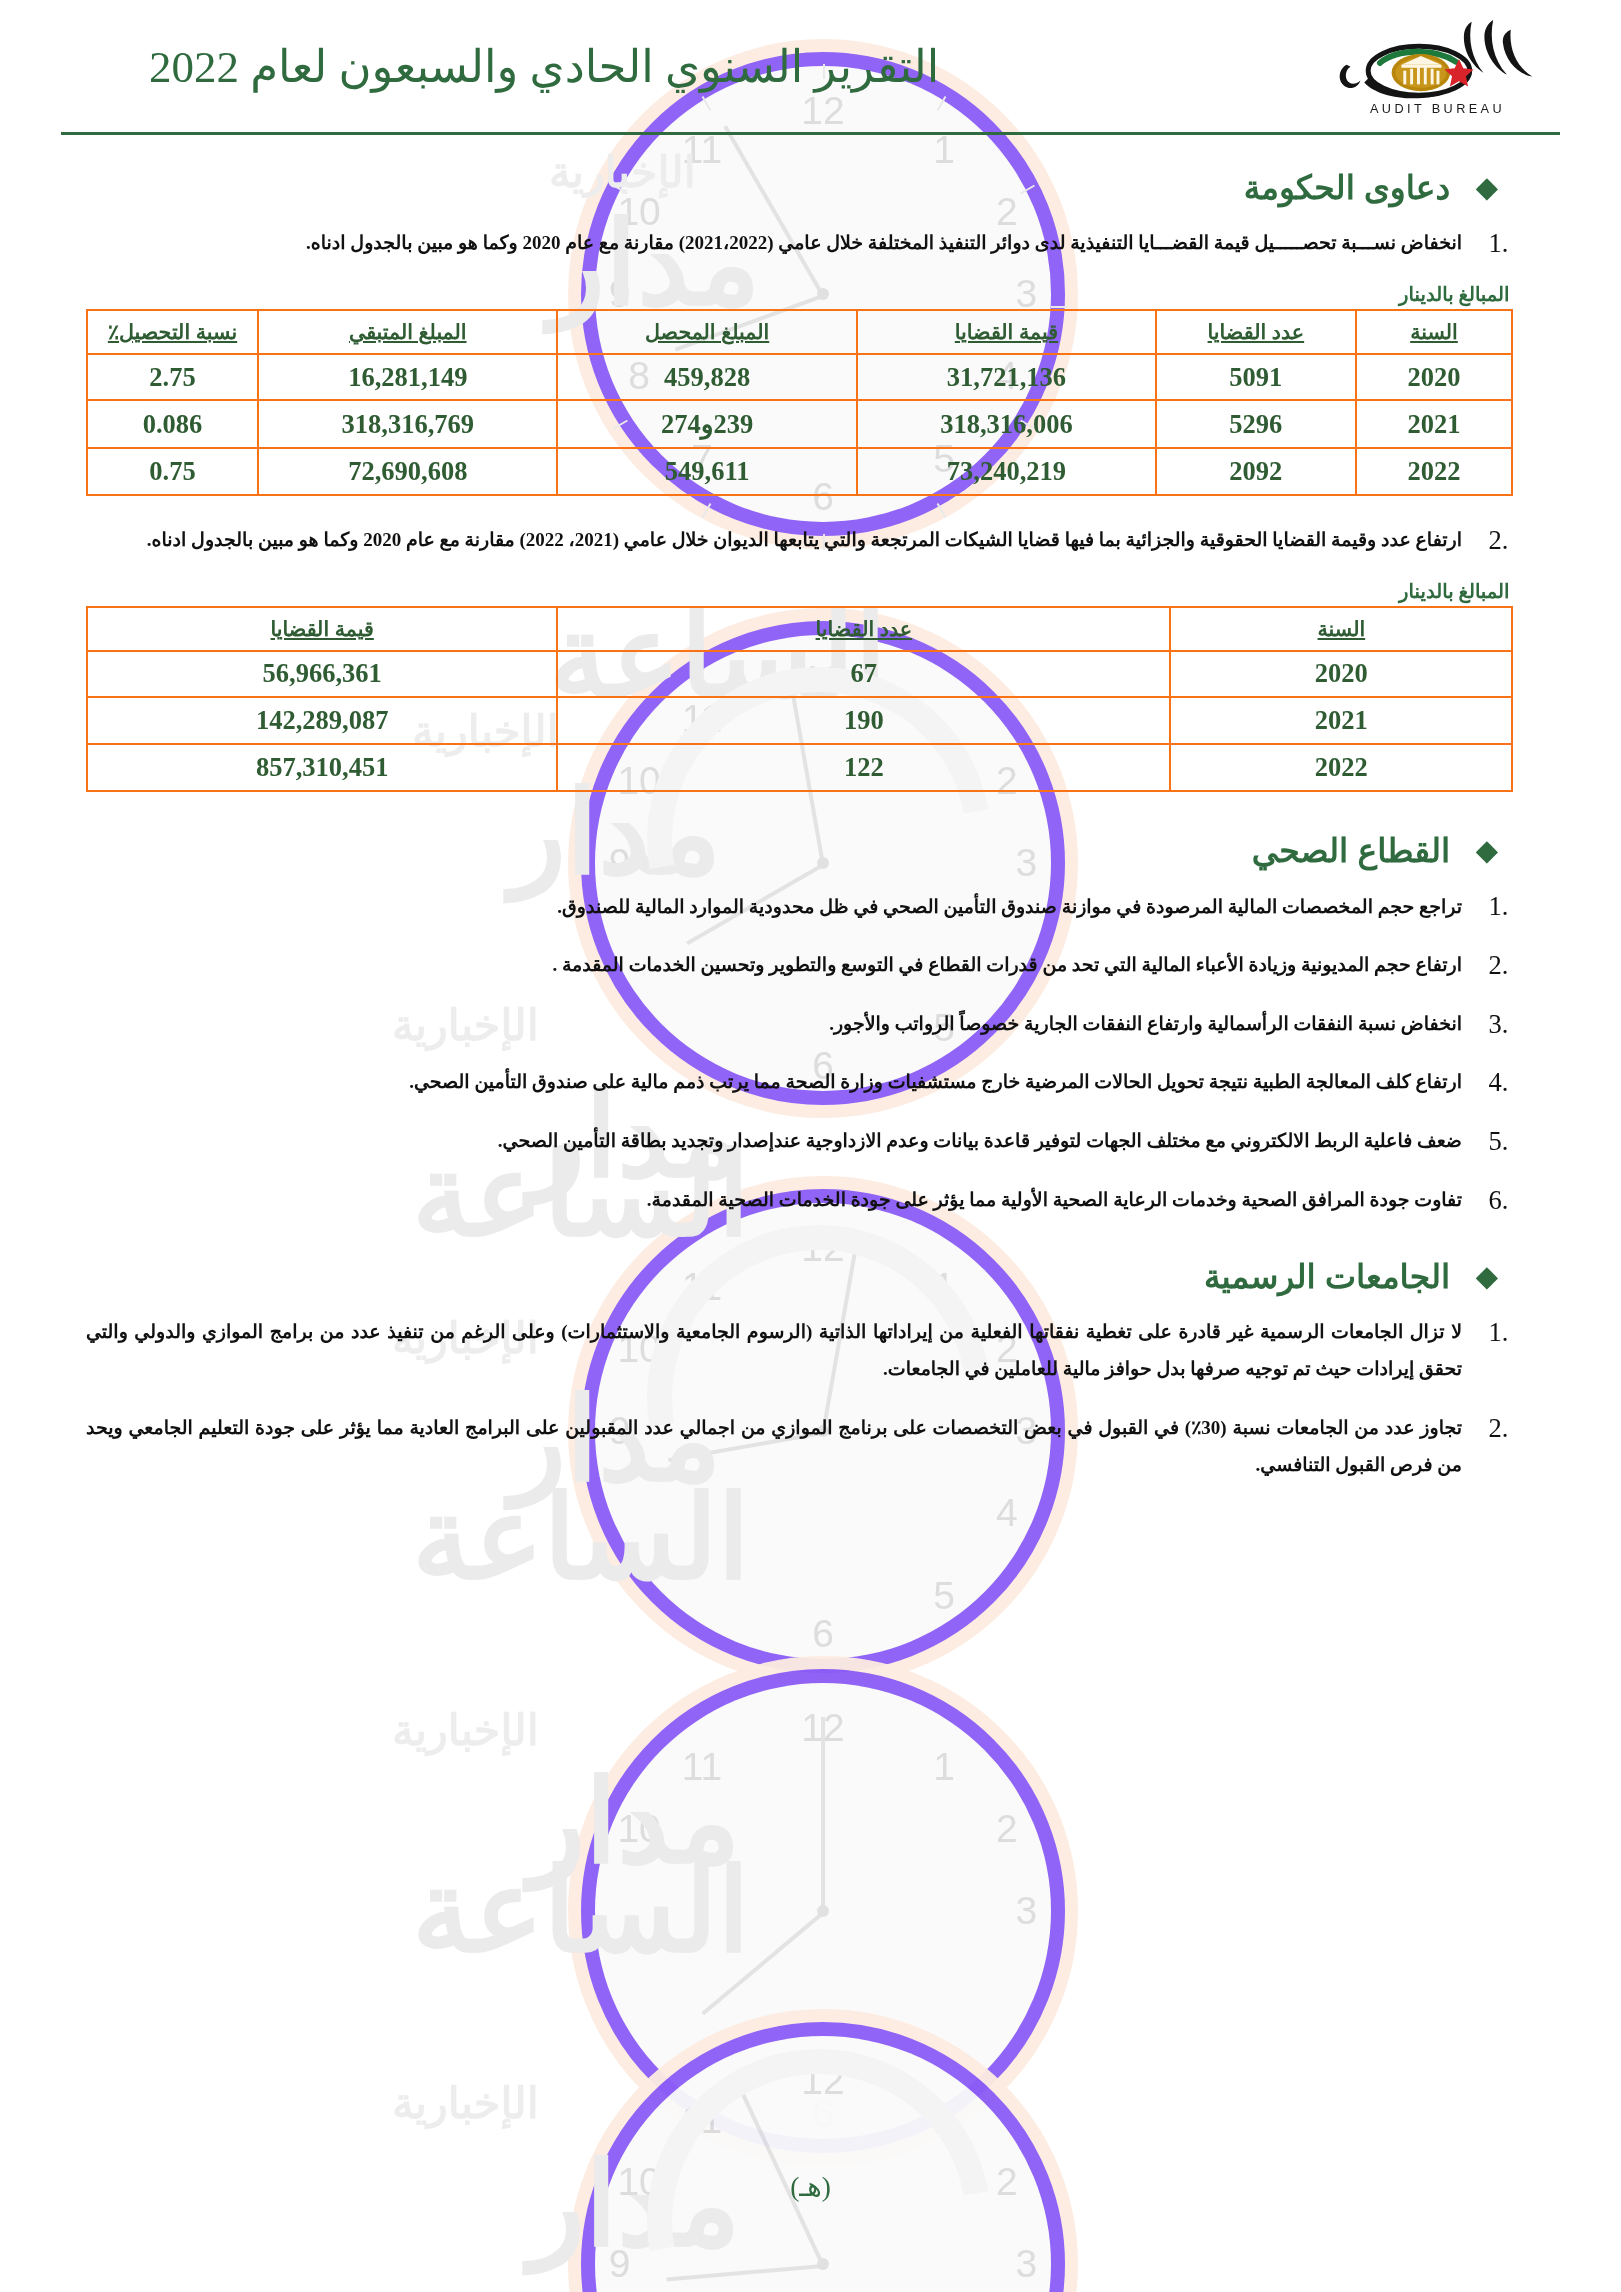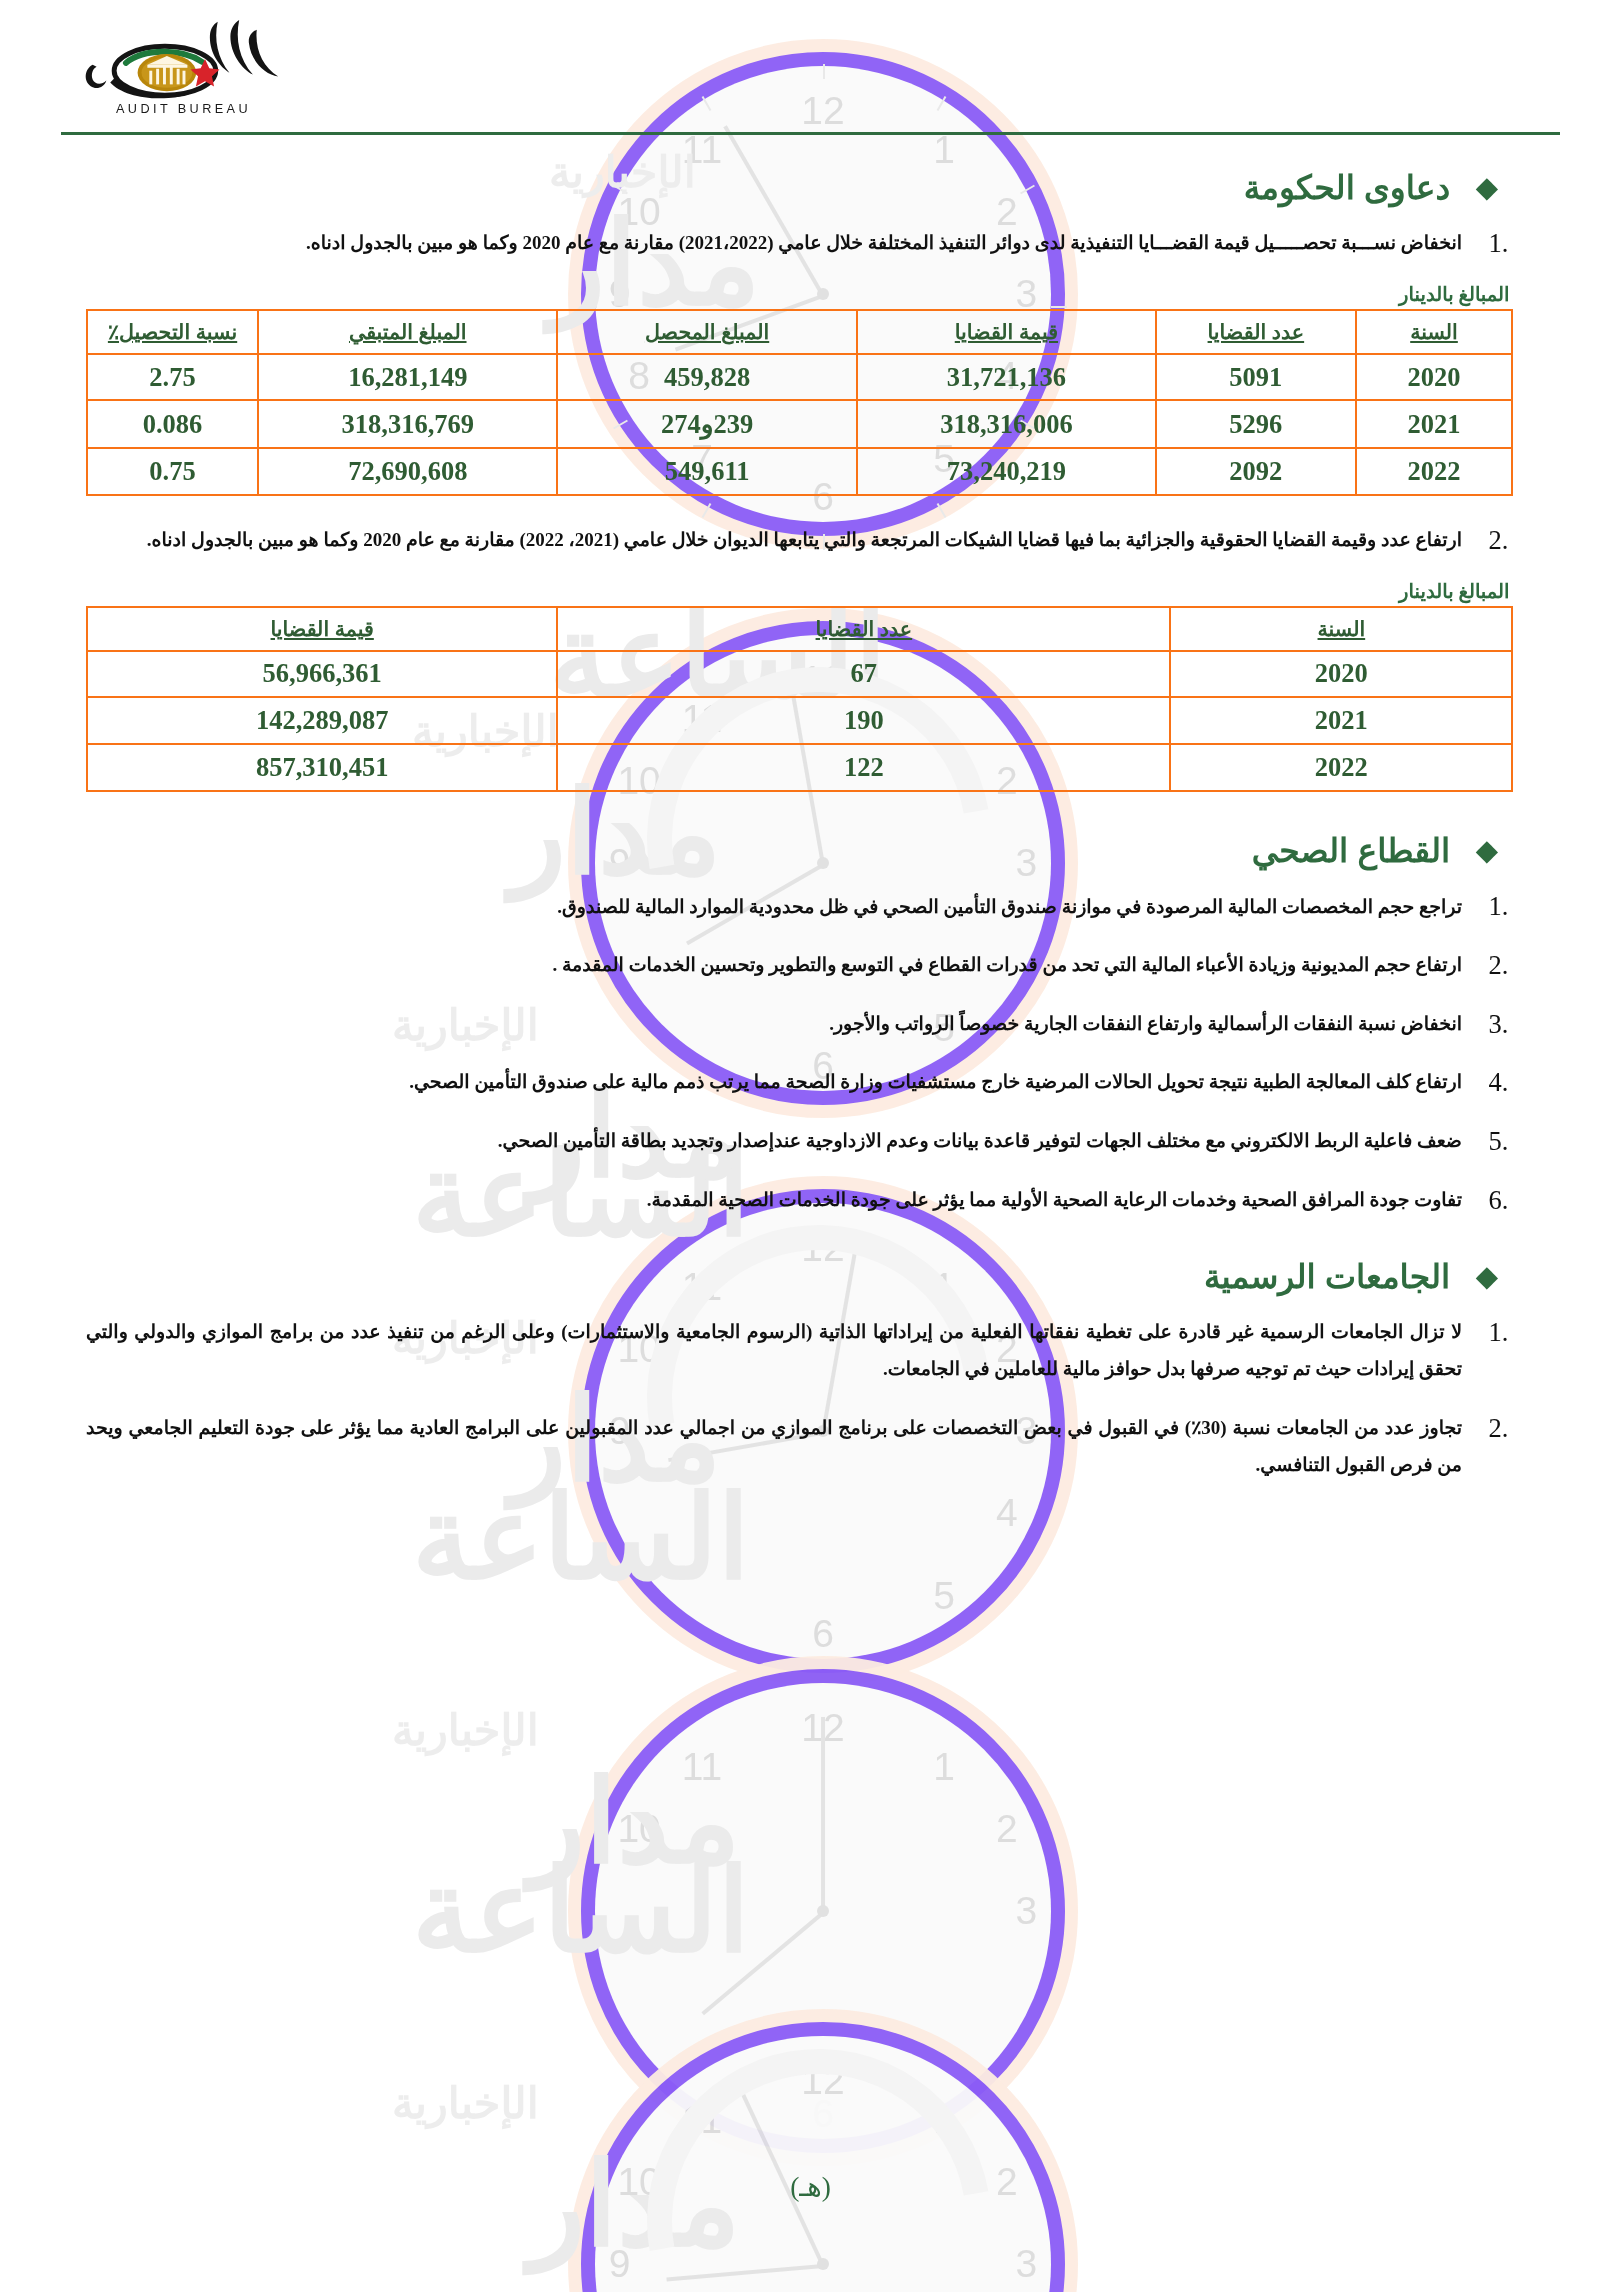--- a/index.html
+++ b/index.html
@@ -380,20 +380,21 @@
 
     <div class="wm-text big" style="left:529px; top:2137px;">مدار</div>
     <div class="wm-text small" style="left:392px; top:2078px;">الإخبارية</div>
 
     <div class="wm-swoosh" style="left:647px; top:2049px;"></div>
     <div class="wm-swoosh" style="left:647px; top:667px;"></div>
     <div class="wm-swoosh" style="left:647px; top:1225px;"></div>
   </div>
 
   <div class="header">
+    <div class="report-title">التقرير السنوي الحادي والسبعون لعام 2022</div>
 
     <div class="logo-block">
       <svg class="logo-mark" width="225" height="84" viewBox="0 0 230 86">
 
         <path d="M150 6 C146 24 150 44 162 58 C152 52 142 38 142 22 C142 14 145 9 150 6 Z" fill="#141414"></path>
         <path d="M172 4 C168 24 172 44 186 60 C174 54 163 38 163 21 C163 13 167 7 172 4 Z" fill="#141414"></path>
         <path d="M190 14 C188 34 196 52 212 62 C198 60 184 46 182 28 C181 21 185 16 190 14 Z" fill="#141414"></path>
 
         <ellipse cx="96" cy="56" rx="52" ry="25" fill="none" stroke="#141414" stroke-width="5"></ellipse>
 

